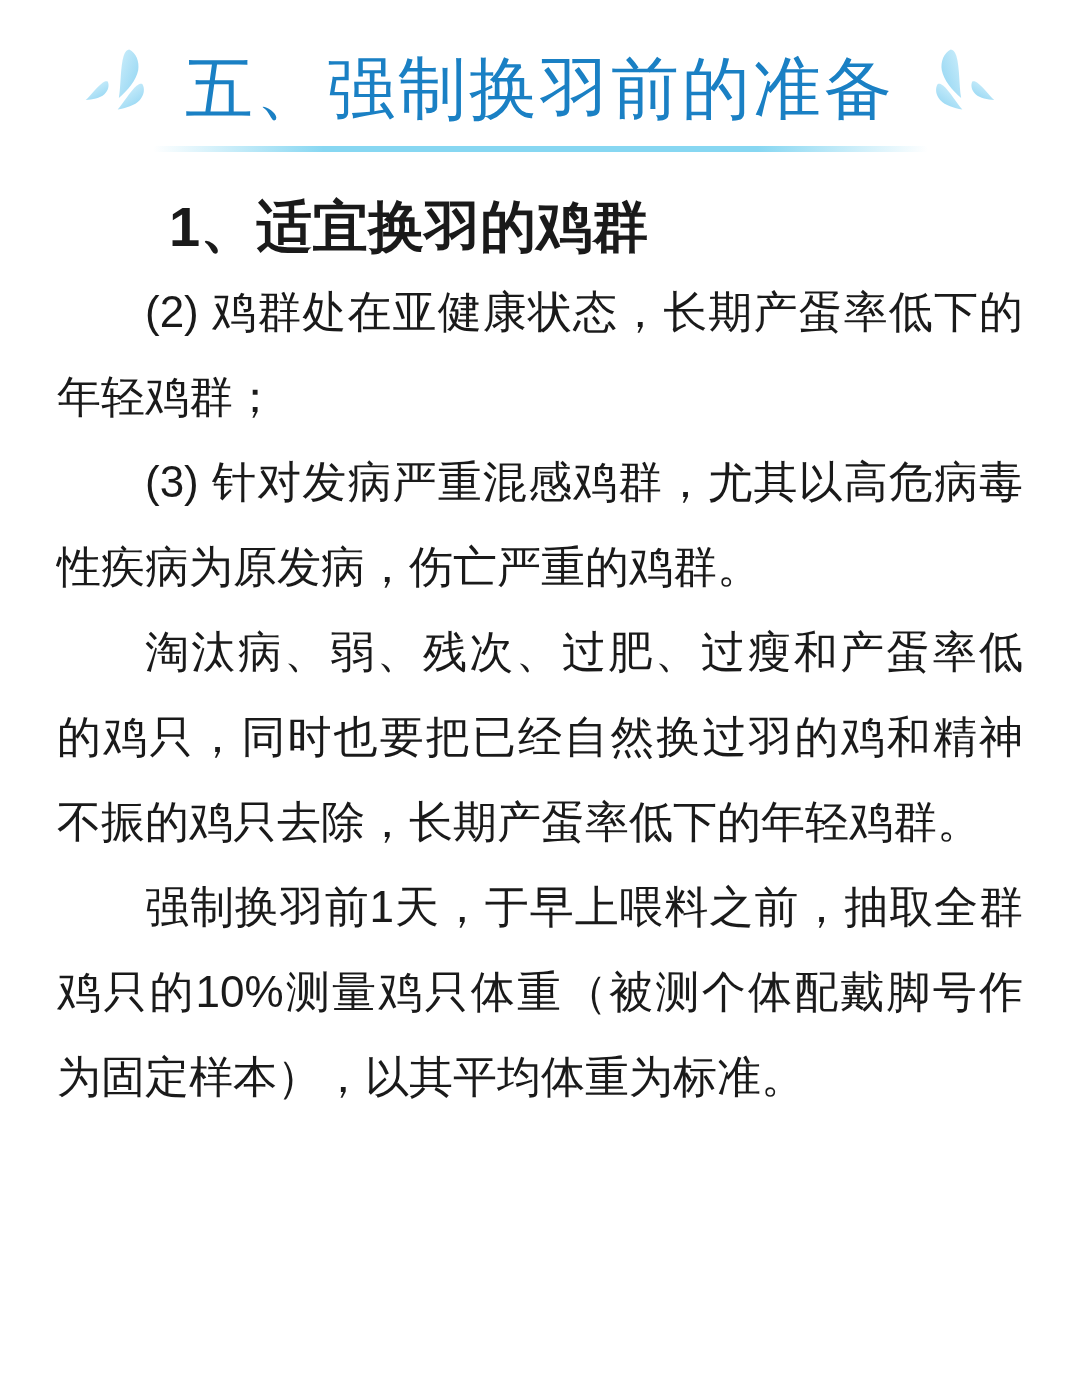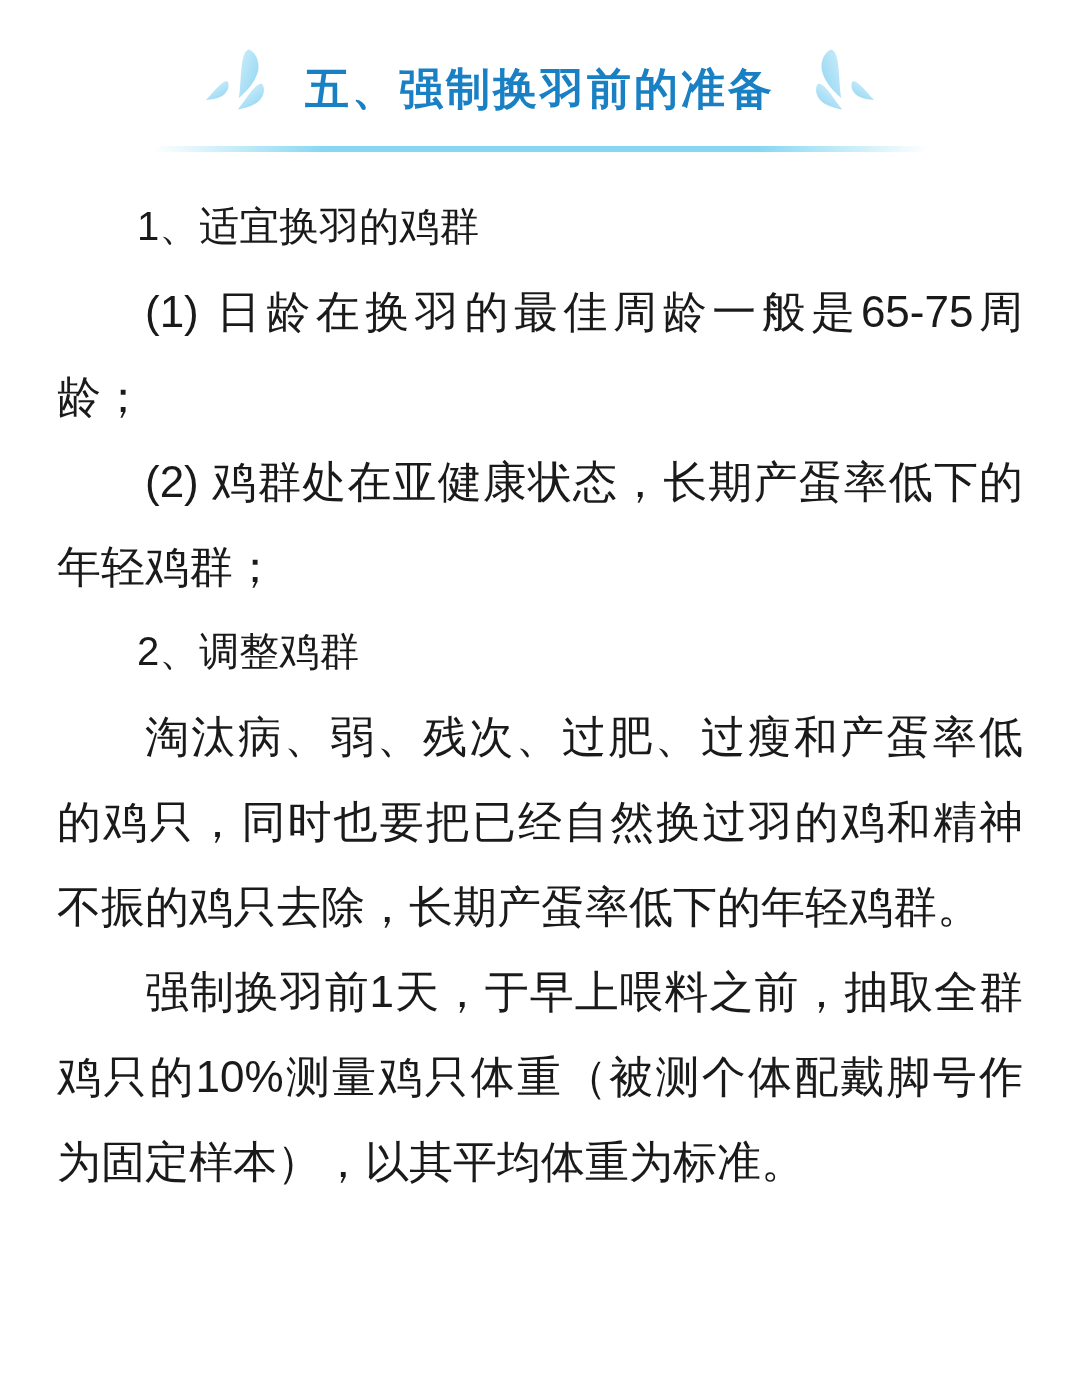--- a/index.html
+++ b/index.html
@@ -25,22 +25,22 @@
     align-items:center;
   }
   .title-row{
     display:flex;
     align-items:center;
     justify-content:center;
     gap:24px;
   }
   .page-title{
     color:var(--title-color);
-    font-size:44px;
-    font-weight:700;
+    font-size:68px;
+    font-weight:400;
     letter-spacing:3px;
     line-height:1.2;
     white-space:nowrap;
   }
   .ornament{width:80px;height:94px;flex:0 0 auto;}
   .ornament.flip{transform:scaleX(-1);}
   .divider{
     margin-top:10px;
     width:775px;height:6px;border-radius:3px;
     background:linear-gradient(90deg,
@@ -50,22 +50,22 @@
       rgba(135,215,242,0) 100%);
   }
   .content{
     padding:32px 57px 0 57px;
     color:var(--text-color);
     font-size:44px;
     line-height:85px;
     text-align:justify;
   }
   .content .heading{
-    font-size:40px;
-    font-weight:400;
+    font-size:56px;
+    font-weight:700;
     text-indent:2em;
     text-align:left;
   }
   .content .paragraph{
     font-weight:400;
     text-indent:2em;
   }
 </style>
 </head>
 <body>
@@ -114,18 +114,17 @@
         </g>
       </g>
     </svg>
 
   </div>
   <div class="divider"></div>
 </div>
 
 <div class="content">
     <h2 class="heading">1、适宜换羽的鸡群</h2>
-    <p class="paragraph">(1) 日龄在换羽的最佳周龄一般是65-75周龄；</p>
     <p class="paragraph">(2) 鸡群处在亚健康状态，长期产蛋率低下的年轻鸡群；</p>
-    <h2 class="heading">2、调整鸡群</h2>
+    <p class="paragraph">(3) 针对发病严重混感鸡群，尤其以高危病毒性疾病为原发病，伤亡严重的鸡群。</p>
     <p class="paragraph">淘汰病、弱、残次、过肥、过瘦和产蛋率低的鸡只，同时也要把已经自然换过羽的鸡和精神不振的鸡只去除，长期产蛋率低下的年轻鸡群。</p>
     <p class="paragraph">强制换羽前1天，于早上喂料之前，抽取全群鸡只的10%测量鸡只体重（被测个体配戴脚号作为固定样本），以其平均体重为标准。</p>
   </div>
 
 </body></html>

